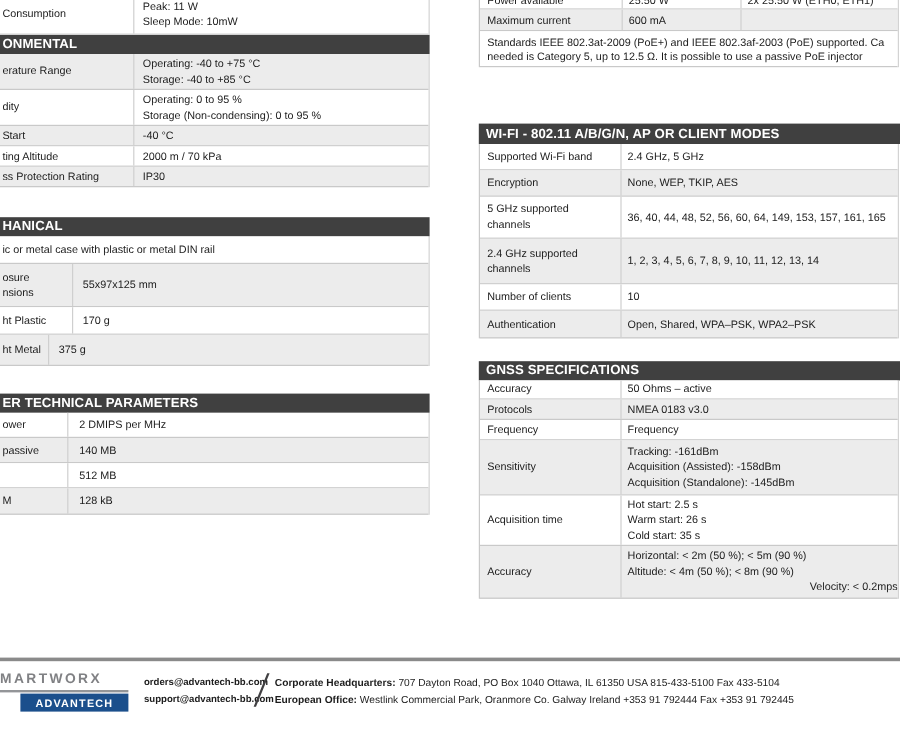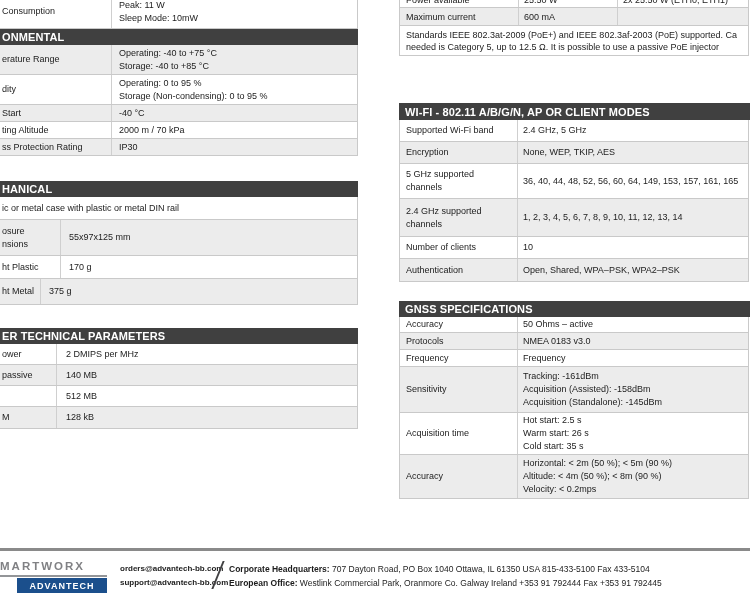--- a/index.html
+++ b/index.html
@@ -297,21 +297,21 @@
             <span style="line-height: 13px;">Cold start: 35 s</span>
           </div>
         </div>
         <div class="srow shaded" style="height: 44px;">
           <div class="cell lab" style="width: 118px; padding-left: 6px;">
             <span style="line-height: 13px;">Accuracy</span>
           </div>
           <div class="cell grow" style="padding-left: 5px;">
             <span style="line-height: 13px;">Horizontal: &lt; 2m (50 %); &lt; 5m (90 %)</span>
             <span style="line-height: 13px;">Altitude: &lt; 4m (50 %); &lt; 8m (90 %)</span>
-            <span style="line-height: 13px;">Velocity: &lt; 0.2mps</span>
+            <span style="line-height: 13px; text-align: right;">Velocity: &lt; 0.2mps</span>
           </div>
         </div>
       </div>
     </div>
 
   <div id="footer-rule"></div>
   <div id="logo-top">MARTWORX</div>
   <div id="logo-line"></div>
   <div id="logo-brand">ADVANTECH</div>
   <div id="footer-emails">

